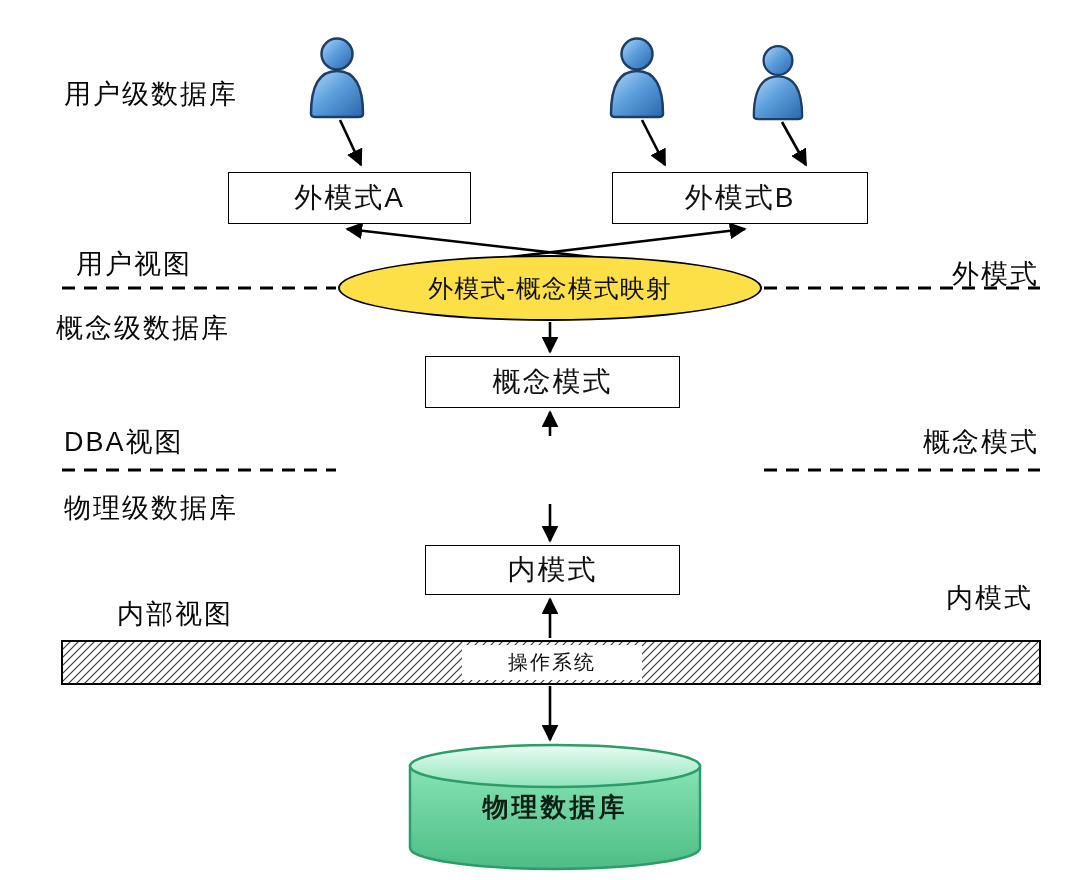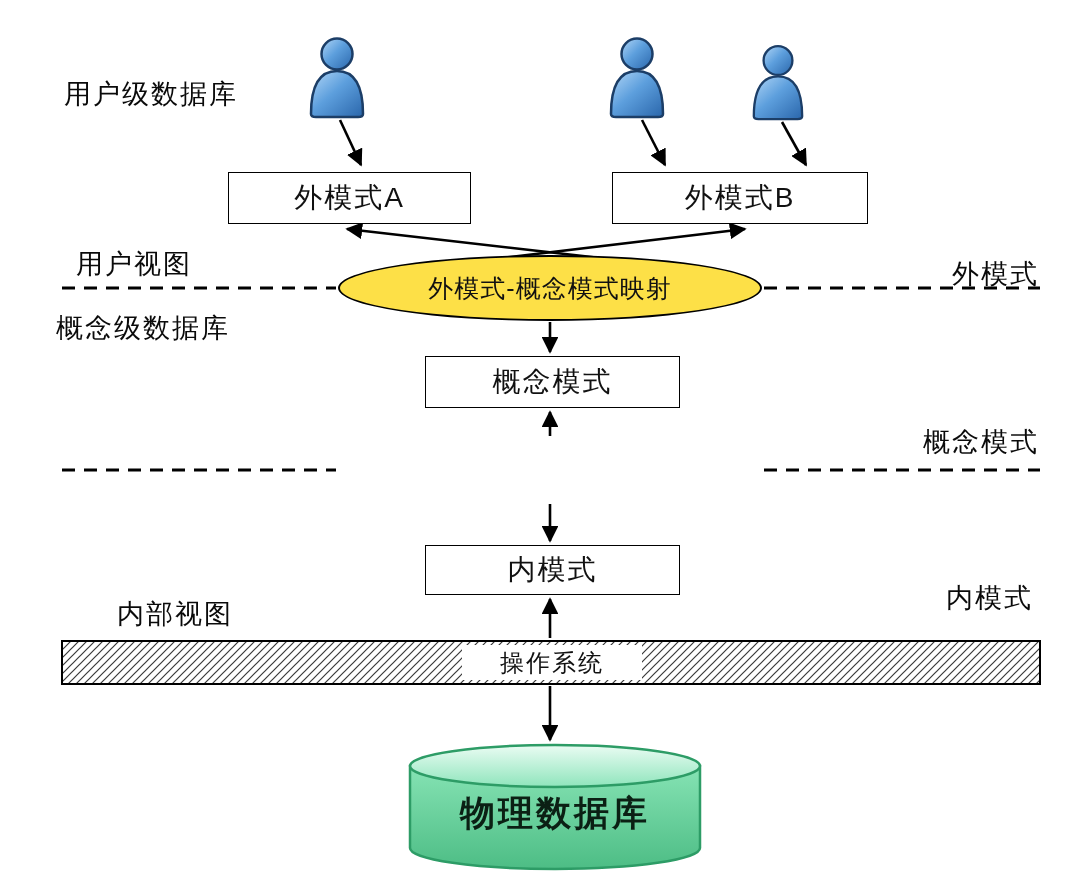--- a/index.html
+++ b/index.html
@@ -14,23 +14,23 @@
   .node { position:absolute; z-index:2; background:#ffffff; border:1px solid #000000;
           display:flex; align-items:center; justify-content:center;
           font-size:28px; letter-spacing:2px; white-space:nowrap; }
 
   .mapping { position:absolute; z-index:2; background:#fde047; border:2px solid #000; border-radius:50%;
              display:flex; align-items:center; justify-content:center;
              font-size:25px; letter-spacing:1px; white-space:nowrap; }
 
   .os-label { position:absolute; z-index:2; background:#ffffff;
               display:flex; align-items:center; justify-content:center;
-              font-size:24px; letter-spacing:2px; white-space:nowrap; }
+              font-size:20px; letter-spacing:2px; white-space:nowrap; }
 
-  .cyl-label { position:absolute; z-index:2; font-size:35px; font-weight:bold;
+  .cyl-label { position:absolute; z-index:2; font-size:26px; font-weight:bold;
                letter-spacing:3px; text-align:center; color:#0b2014; white-space:nowrap; }
 </style>
 </head>
 <body>
 
 <div class="canvas">
 
   <svg class="overlay" viewBox="0 0 1091 880">
     <defs>
       <marker id="arrow" viewBox="0 0 10 10" refX="9" refY="5" markerWidth="6.5" markerHeight="6.5" orient="auto-start-reverse">
@@ -83,20 +83,22 @@
 
     <rect x="62" y="641" width="978" height="43" fill="url(#hatch)" stroke="#000" stroke-width="2"></rect>
 
     <path d="M 410 766 L 410 848 A 145 21 0 0 0 700 848 L 700 766 Z" fill="url(#cylBody)" stroke="#2d9c66" stroke-width="2.5"></path>
     <ellipse cx="555" cy="766" rx="145" ry="21" fill="url(#cylTop)" stroke="#2d9c66" stroke-width="2.5"></ellipse>
   </svg>
 
   <div class="label" style="left:64px; top:76px;">用户级数据库</div>
   <div class="label" style="left:76px; top:246px;font-family:Liberation Mono, monospace;">用户视图</div>
   <div class="label" style="left:56px; top:310px;">概念级数据库</div>
+  <div class="label" style="left:64px; top:424px;">DBA视图</div>
+  <div class="label" style="left:64px; top:490px;">物理级数据库</div>
   <div class="label" style="left:70px; top:596px;margin-left:47px;">内部视图</div>
 
   <div class="label rt" style="right:52px; top:246px;margin-top:10px;">外模式</div>
   <div class="label rt" style="right:52px; top:424px;">概念模式</div>
   <div class="label rt" style="right:58px; top:580px;">内模式</div>
 
   <div class="node" style="left:228px; top:172px; width:243px; height:52px;">外模式A</div>
   <div class="node" style="left:612px; top:172px; width:256px; height:52px;text-align:center;">外模式B</div>
   <div class="node" style="left:425px; top:356px; width:255px; height:52px;">概念模式</div>
   <div class="node" style="left:425px; top:545px; width:255px; height:50px;">内模式</div>

